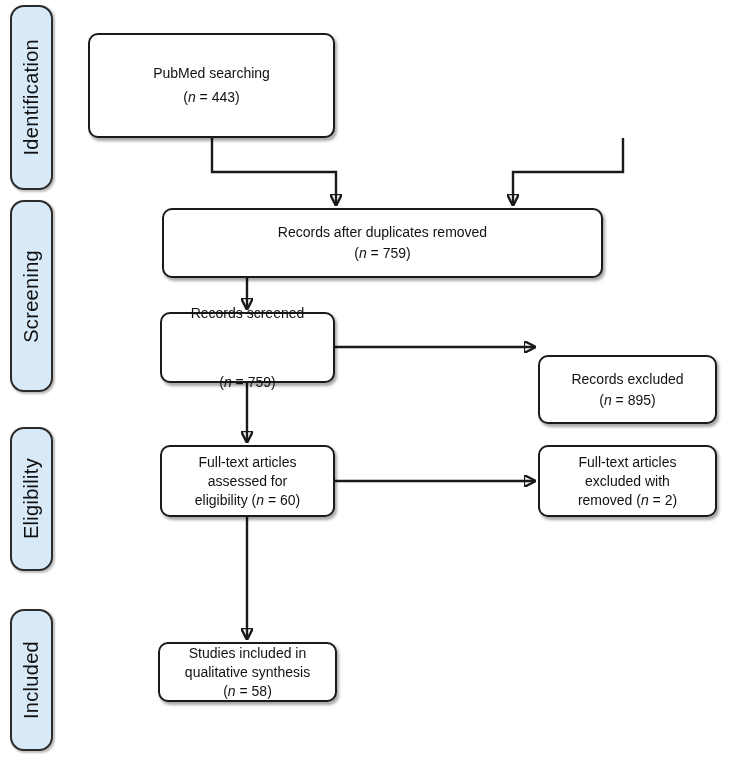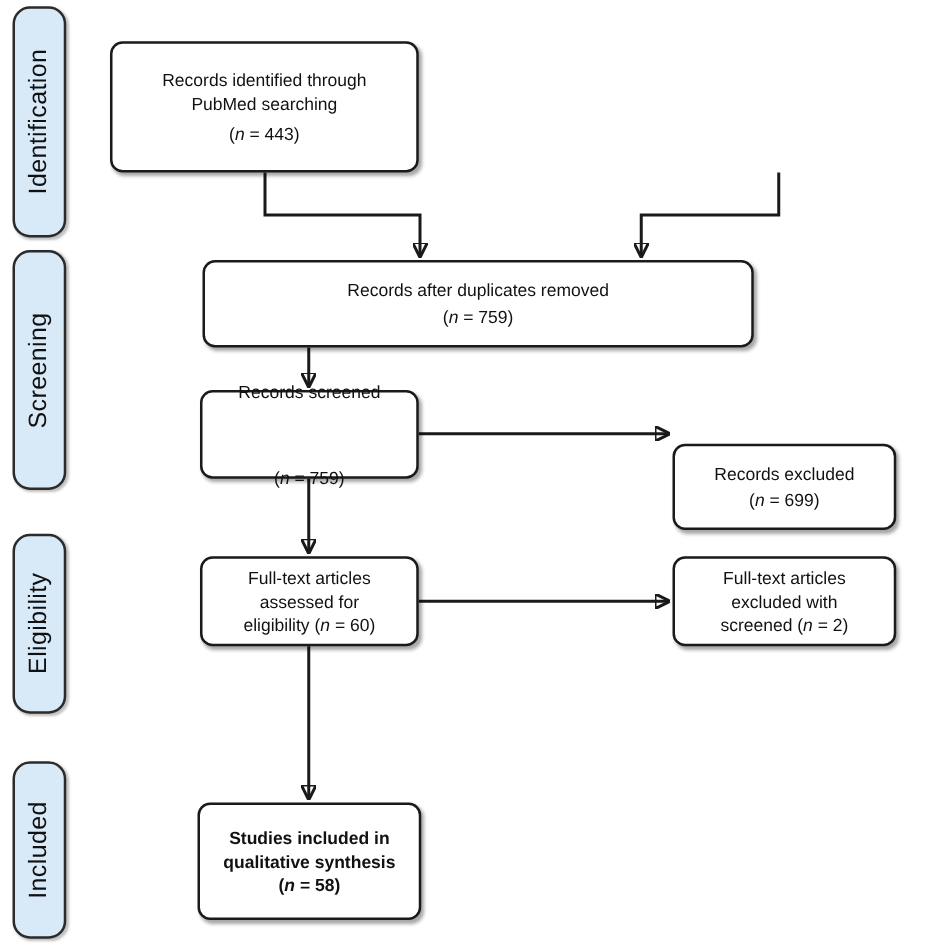--- a/index.html
+++ b/index.html
@@ -102,52 +102,51 @@
     <span class="stage-label">Screening</span>
   </div>
   <div class="stage" style="top:427px; height:144px;">
     <span class="stage-label">Eligibility</span>
   </div>
   <div class="stage" style="top:609px; height:142px;">
     <span class="stage-label">Included</span>
   </div>
 
   <div class="flowbox" style="left:88px; top:33px; width:247px; height:105px;">
-    <div>Records identified through</div>
     <div>PubMed searching</div>
     <div class="count count-block"><span>(</span><i>n</i><span> = 443)</span></div>
   </div>
 
 
   <div class="flowbox" style="left:162px; top:208px; width:441px; height:70px;">
     <div>Records after duplicates removed</div>
     <div class="count count-block" style="margin-top:2px;"><span>(</span><i>n</i><span> = 759)</span></div>
   </div>
 
   <div class="flowbox" style="left:160px; top:312px; width:175px; height:71px;gap:48px;">
     <div>Records screened</div>
     <div class="count count-block" style="margin-top:2px;"><span>(</span><i>n</i><span> = 759)</span></div>
   </div>
 
   <div class="flowbox" style="left:538px; top:313px; width:179px; height:69px;margin-top:42px;">
     <div>Records excluded</div>
-    <div class="count count-block" style="margin-top:2px;"><span>(</span><i>n</i><span> = 699)</span></div>
+    <div class="count count-block" style="margin-top:2px;"><span>(</span><i>n</i><span> = 895)</span></div>
   </div>
 
   <div class="flowbox" style="left:160px; top:445px; width:175px; height:72px;">
     <div>Full-text articles</div>
     <div>assessed for</div>
     <div><span>eligibility</span><span class="count count-inline"><span> (</span><i>n</i><span> = 60)</span></span></div>
   </div>
 
   <div class="flowbox" style="left:538px; top:445px; width:179px; height:72px;">
     <div>Full-text articles</div>
     <div>excluded with</div>
-    <div><span>screened</span><span class="count count-inline"><span> (</span><i>n</i><span> = 2)</span></span></div>
+    <div><span>removed</span><span class="count count-inline"><span> (</span><i>n</i><span> = 2)</span></span></div>
   </div>
 
-  <div class="flowbox" style="left:158px; top:642px; width:179px; height:94px;font-weight:bold;">
+  <div class="flowbox" style="left:158px; top:642px; width:179px; height:60px;">
     <div>Studies included in</div>
     <div>qualitative synthesis</div>
     <div class="count count-block" style="margin-top:0;"><span>(</span><i>n</i><span> = 58)</span></div>
   </div>
 
 </div>
 
 </body></html>

